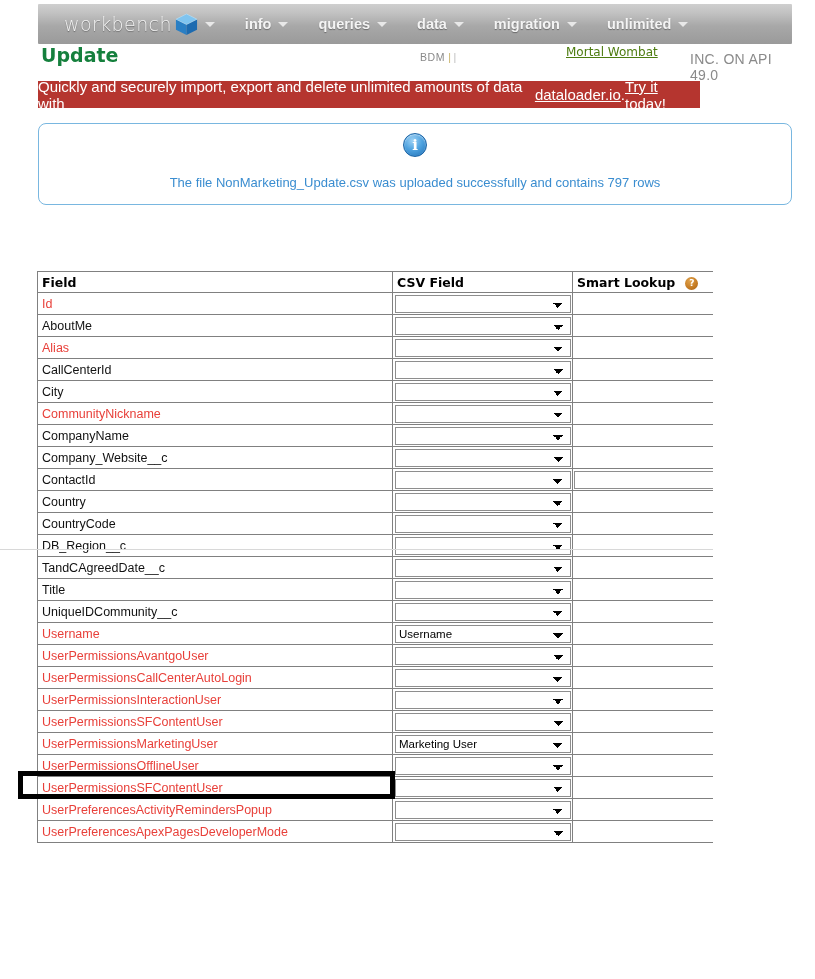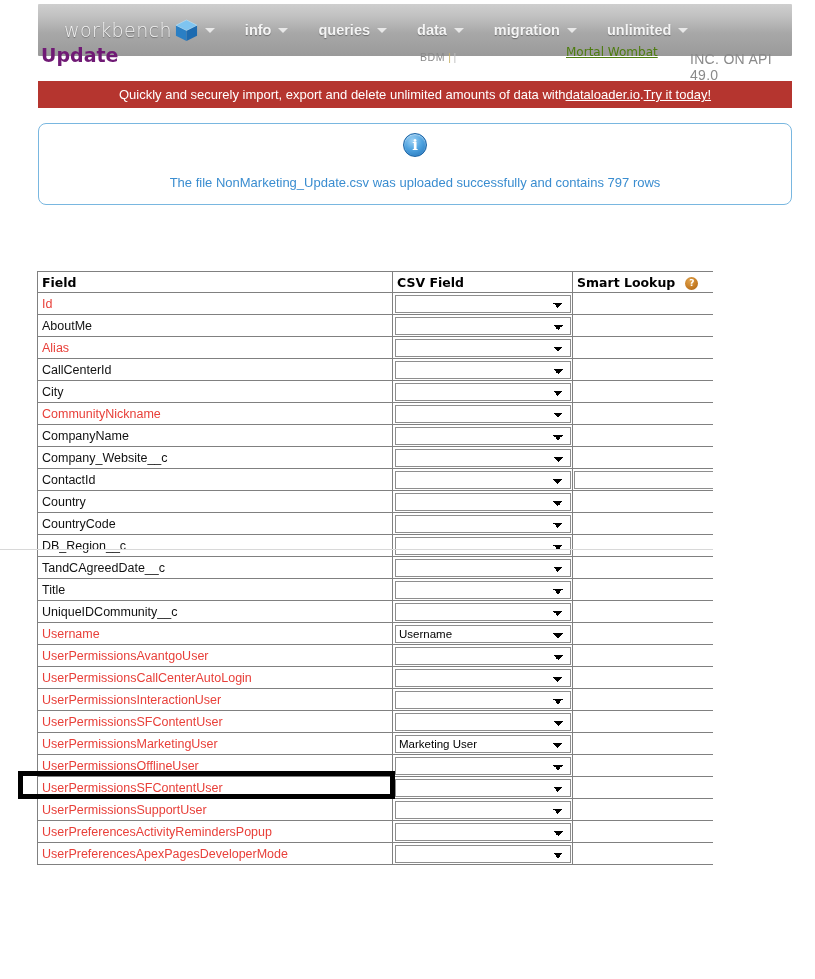--- a/index.html
+++ b/index.html
@@ -8,21 +8,21 @@
     margin: 0; padding: 0;
     width: 815px; height: 979px;
     background: #ffffff;
     font-family: "Liberation Sans", sans-serif;
     overflow: hidden;
   }
   .page { position: relative; width: 815px; height: 979px; background:#fff; }
 
   
   .navbar {
-    position: absolute; left: 38px; top: 4px; width: 754px; height: 52px;
+    position: absolute; left: 38px; top: 4px; width: 754px; height: 40px;
     background: linear-gradient(to bottom, #cfcfcf 0%, #c2c2c2 22%, #a8a8a8 55%, #9a9a9a 100%);
     display: flex; align-items: center;
     border-radius: 1px;
   }
   .brand {
     display: flex; align-items: center; margin-left: 26px;
     color: #f2f2f2; font-size: 19px; letter-spacing: .4px;
     text-shadow: 0 1px 1px rgba(0,0,0,.35);
     font-family: "DejaVu Sans", sans-serif; font-weight: 300;
   }
@@ -36,21 +36,21 @@
     color: #f4f4f4; font-size: 14.5px; font-weight: bold;
     margin-left: 30px; display:flex; align-items:center;
     text-shadow: 0 1px 1px rgba(0,0,0,.35); cursor: pointer;
   }
   .navitem:first-of-type { margin-left: 34px; }
 
   
   .titlerow { position:absolute; left:38px; top:44px; width:754px; height:28px; }
   .pagetitle {
     position:absolute; left:3px; top:0px;
-    color:#701a75; font-size:19px; font-weight:bold;
+    color:#15803d; font-size:19px; font-weight:bold;
     font-family:"DejaVu Sans", sans-serif;
   }
   .bdm {
     position:absolute; left:382px; top:7px;
     color:#8a8a8a; font-size:10.5px; letter-spacing:.6px;
   }
   .bdm .bar { color:#c8b26a; margin-left:3px; }
   .bdm .bar2 { color:#bdbdbd; margin-left:2px; }
   .orgname {
     position:absolute; left:528px; top:1px;
@@ -58,24 +58,24 @@
     font-family:"DejaVu Sans", sans-serif;
     text-decoration:underline;
   }
   .apiver {
     position:absolute; left:652px; top:7px;
     color:#8a8a8a; font-size:14px; letter-spacing:.3px;
   }
 
   
   .promo {
-    position:absolute; left:38px; top:81px; width:754px; height:27px;
+    position:absolute; left:38px; top:81px; width:662px; height:27px;
     background:#b5352f; color:#ffffff;
-    display:flex; align-items:center; justify-content:center;
-    font-size:13px;
+    display:flex; align-items:center; justify-content:flex-end;
+    font-size:15px;
   }
   .promo a { color:#ffffff; text-decoration:underline; }
 
   
   .callout {
     position:absolute; left:38px; top:123px; width:754px; height:82px;
     border:1px solid #79b7e0; border-radius:8px; background:#ffffff;
     display:flex; flex-direction:column; align-items:center; justify-content:flex-start;
     padding-top:9px;
   }
@@ -350,25 +350,20 @@
             <td class="fieldcell req">UserPermissionsOfflineUser</td>
             <td class="selcell"><select><option></option></select></td>
             <td class="slcell"></td>
           </tr>
           <tr>
             <td class="fieldcell req">UserPermissionsSFContentUser</td>
             <td class="selcell"><select><option></option></select></td>
             <td class="slcell"></td>
           </tr>
           <tr>
-            <td class="fieldcell req">UserPermissionsSupportUser</td>
-            <td class="selcell"><select><option></option></select></td>
-            <td class="slcell"></td>
-          </tr>
-          <tr>
             <td class="fieldcell req">UserPreferencesActivityRemindersPopup</td>
             <td class="selcell"><select><option></option></select></td>
             <td class="slcell"></td>
           </tr>
           <tr>
             <td class="fieldcell req">UserPreferencesApexPagesDeveloperMode</td>
             <td class="selcell"><select><option></option></select></td>
             <td class="slcell"></td>
           </tr>
         </tbody>

